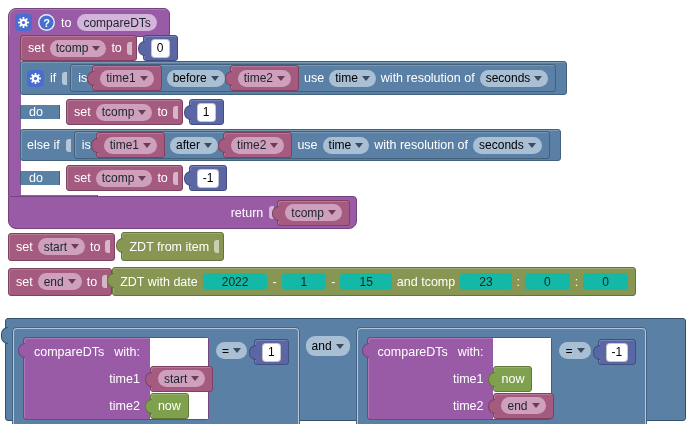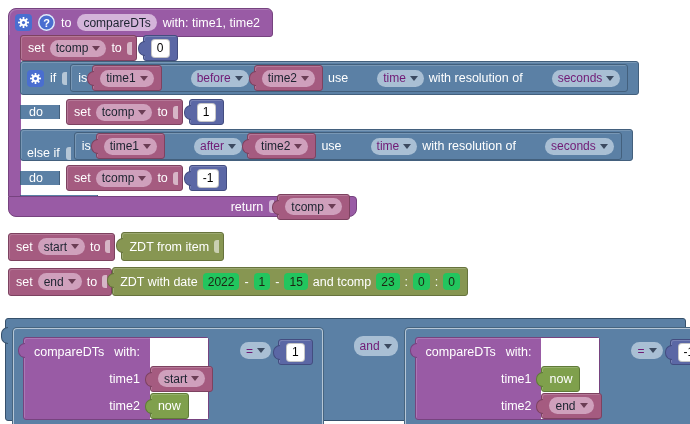--- a/index.html
+++ b/index.html
@@ -26,23 +26,23 @@
 
   
   .notch{display:inline-block;width:5px;height:13px;background:rgba(255,255,255,.55);
          border-radius:3px 0 0 3px;margin-right:-3px;}
 
   
   .fld{display:inline-flex;align-items:center;gap:4px;height:17px;padding:0 6px;
        border-radius:9px;color:#1c2330;background:#fff;font-size:12px;}
   .fld-pink  {background:#cfa0bc;}
   .fld-purple{background:#d4b4da;}
-  .fld-blue  {background:#a9bfd4;color:#701a75;margin-left:24px;}
+  .fld-blue  {background:#a9bfd4;color:#000000;}
   .fld-num   {background:#fff;border-radius:4px;border:1px solid rgba(0,0,0,.22);padding:0 5px;color:#000;}
-  .fld-date  {background:#22c55e;border-radius:4px;padding:0 5px;color:#1c2412;}
+  .fld-date  {background:#14b8a6;border-radius:4px;padding:0 19px;color:#1c2412;}
   .fld-text  {background:#fff;border-radius:4px;border:1px solid #9aa4a0;padding:0 6px;color:#000;height:18px;}
   .arr{width:0;height:0;border-left:4px solid transparent;border-right:4px solid transparent;
        border-top:5px solid #3c4a60;}
   .fld-pink .arr{border-top-color:#6b3d55;}
 
   
   .icon-sq{display:inline-flex;align-items:center;justify-content:center;width:17px;height:17px;
            border-radius:4px;background:#4a6ed0;flex:0 0 auto;}
   .icon-ci{display:inline-flex;align-items:center;justify-content:center;width:17px;height:17px;
            border-radius:50%;background:#4a6ed0;box-shadow:inset 0 0 0 1.5px rgba(255,255,255,.85);
@@ -50,21 +50,21 @@
 
   
   .abs{position:absolute;}
 
   
   #fn-header{left:8px;top:8px;height:27px;display:flex;align-items:center;gap:6px;padding:0 12px 0 6px;
              background:#995ba5;border:1px solid #76437f;border-radius:8px 6px 3px 0;
              box-shadow:inset 1px 1px 0 rgba(255,255,255,.18);}
   #fn-spine{left:8px;top:35px;width:12px;height:161px;background:#995ba5;
             border-left:1px solid #76437f;}
-  #fn-return{left:8px;top:196px;width:349px;height:21px;display:flex;align-items:center;
+  #fn-return{left:8px;top:196px;width:349px;height:33px;display:flex;align-items:center;
              justify-content:flex-end;gap:6px;padding:0 6px;background:#995ba5;
              border:1px solid #76437f;border-radius:0 4px 8px 8px;box-sizing:border-box;}
 
   .row{display:flex;align-items:center;}
 
   
   #if-block{left:20px;top:61px;display:flex;flex-direction:column;align-items:flex-start;}
   .blue-bar{display:flex;align-items:center;gap:6px;height:32px;padding:0 10px 0 6px;
             background:#5b80a5;border:1px solid #43607d;border-radius:3px;
             box-shadow:inset 1px 1px 0 rgba(255,255,255,.18);}
@@ -106,21 +106,20 @@
           <line x1="3.3" y1="3.3" x2="12.7" y2="12.7"></line>
             <line x1="12.7" y1="3.3" x2="3.3" y2="12.7"></line>
         </g>
         <circle cx="8" cy="8" r="4.4" fill="#fff"></circle>
           <circle cx="8" cy="8" r="2" fill="#4a6ed0"></circle>
       </svg>
     </span>
     <span class="icon-ci">?</span>
     <span class="lbl">to</span>
     <span class="fld fld-purple">compareDTs</span>
-    <span class="lbl">with: time1, time2</span>
   </div>
   <div id="fn-spine" class="abs"></div>
 
   <div class="abs row" style="left:20px;top:35px;gap:0;">
     <div class="block b-pink">
       <span class="lbl">set</span>
       <span class="fld fld-pink">
         <span>tcomp</span>
         <i class="arr"></i>
       </span>
@@ -193,21 +192,21 @@
           </span>
           <span class="lbl">to</span>
           <i class="notch"></i>
         </div>
         <div class="block b-navy tab" style="margin-left:6px;">
           <span class="fld fld-num">1</span>
         </div>
       </div>
     </div>
 
-    <div class="blue-bar" style="height:30px;align-items:flex-end;">
+    <div class="blue-bar" style="height:30px;">
       <span class="lbl">else if</span>
       <i class="notch"></i>
       <div class="block b-blue inner-val">
         <span class="lbl">is</span>
         <div class="block b-pink tab">
           <span class="fld fld-pink">
             <span>time1</span>
             <i class="arr"></i>
           </span>
         </div>

